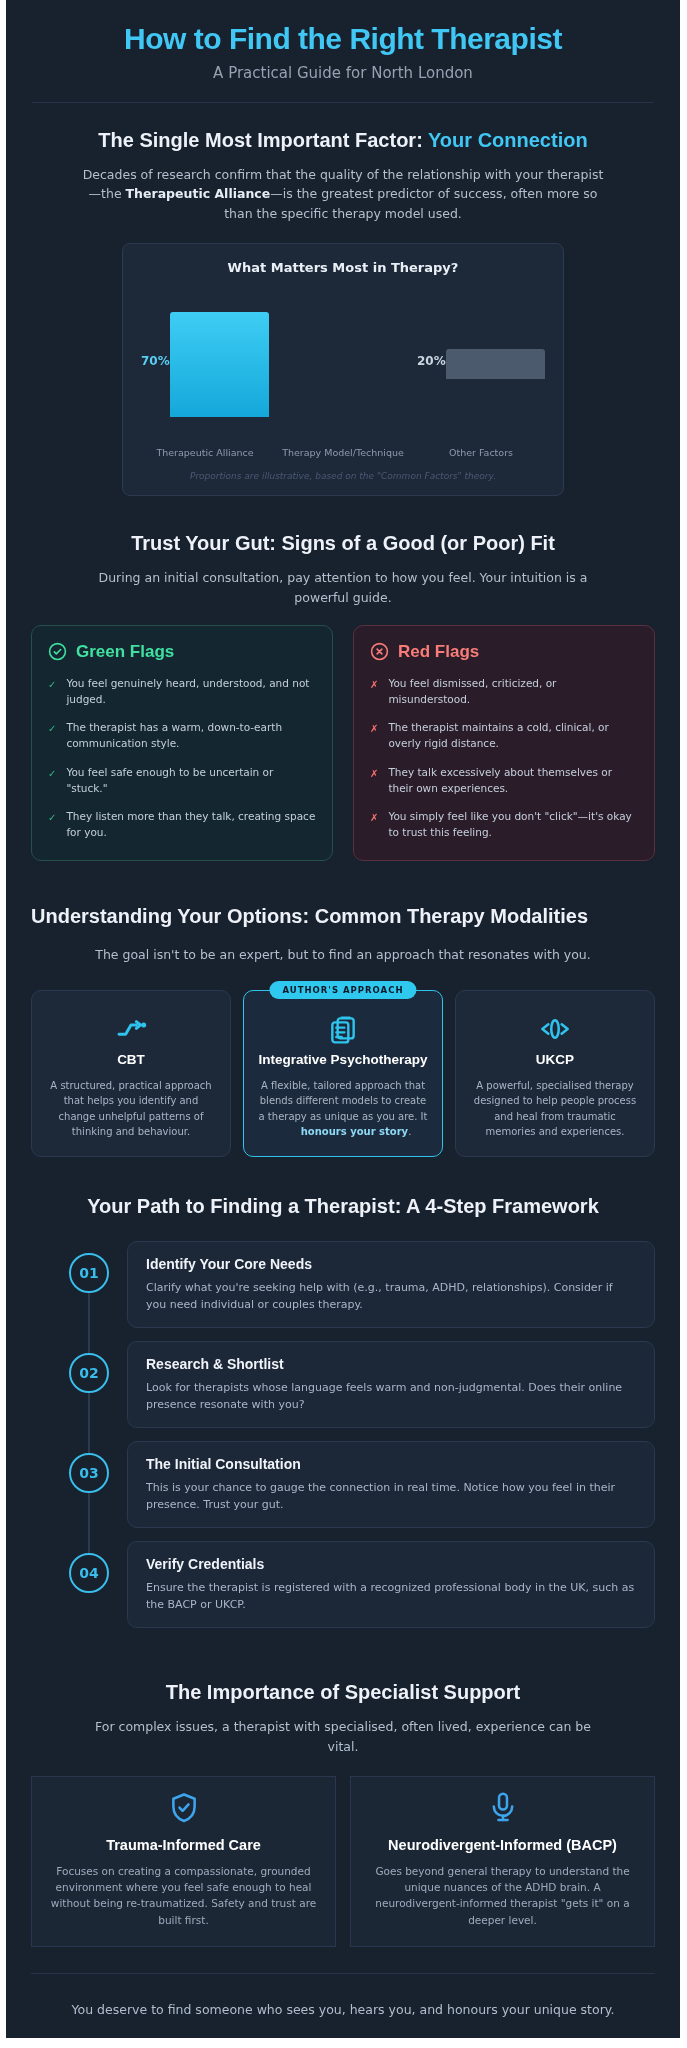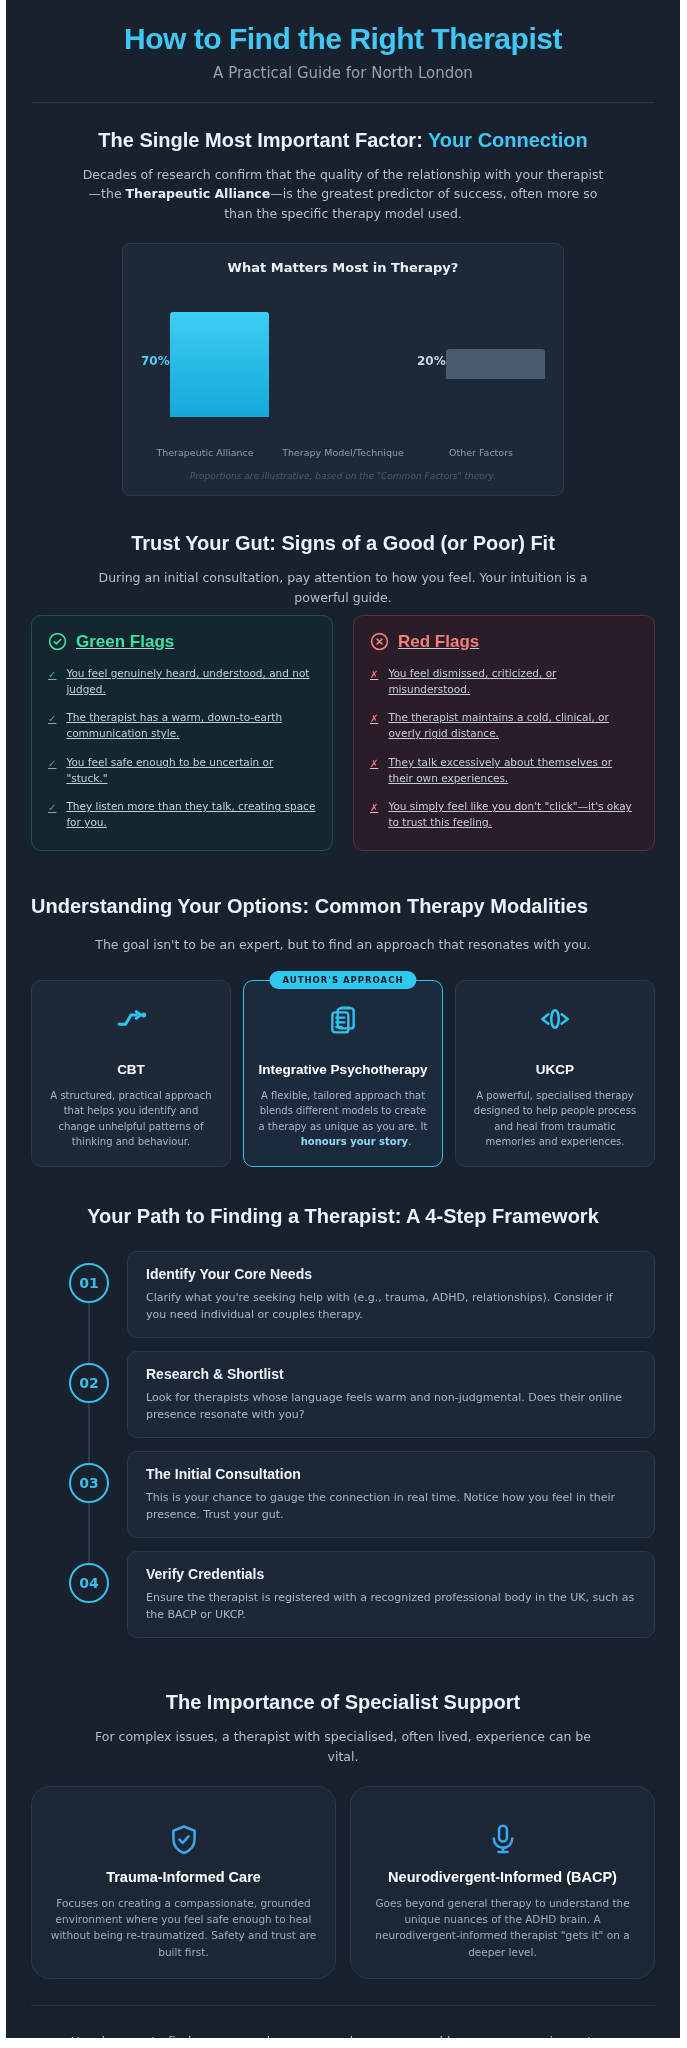--- a/index.html
+++ b/index.html
@@ -39,21 +39,21 @@
   .chart-title { text-align:center; font-size:13px; font-weight:700; color:#e9eff6; margin-bottom:14px; }
   .plot { display:flex; align-items:flex-end; justify-content:space-between; height:150px; }
   .bar-col { width:128px; display:flex; flex-direction:row; align-items:center; justify-content:flex-end; height:100%; }
   .bar-value { font-size:12px; font-weight:700; color:#ccd6e2; margin-bottom:6px; }
   .bar-value.first { color:#58cff2; }
   .bar { width:100%; border-radius:3px 3px 0 0; }
   .labels-row { display:flex; justify-content:space-between; margin-top:8px; }
   .bar-label { width:128px; text-align:center; font-size:9.5px; color:#8e9bae; }
   .chart-foot { text-align:center; font-style:italic; font-size:9px; color:#495974; margin-top:13px; }
   
-  .flags-row { display:flex; gap:20px; margin-top:8px;text-decoration:underline; }
+  .flags-row { display:flex; gap:20px; margin-top:18px; }
   .flag-card { flex:1; border-radius:10px; padding:16px 16px 6px; }
   .flag-card.green { background:#142630; border:1px solid #23514a; }
   .flag-card.red   { background:#2a1c28; border:1px solid #5a313f; }
   .flag-head { display:flex; align-items:center; gap:9px; font-size:17px; font-weight:800; margin-bottom:14px; font-family:"Liberation Sans", sans-serif; }
   .flag-head.green { color:#3fe0a0; }
   .flag-head.red   { color:#f87d78; }
   .flag-item { display:flex; gap:10px; font-size:10.5px; line-height:1.5; color:#c5cfdc; margin-bottom:13px; }
   .mark { font-size:10px; font-style:italic; flex-shrink:0; margin-top:1px; }
   .mark.green { color:#3fe0a0; opacity:.75; }
   .mark.red { color:#f87171; }
@@ -63,38 +63,38 @@
     flex:1; background:#1d2838; border:1px solid #2b3950; border-radius:10px;
     padding:22px 12px 16px; text-align:center; position:relative;
   }
   .mod-card.featured { border:1.5px solid #2fc4ee; background:#1b2a3c; }
   .badge {
     position:absolute; top:-10px; left:50%; transform:translateX(-50%);
     background:#2fc9f0; color:#0d1726; font-size:8.5px; font-weight:800;
     letter-spacing:1px; padding:4px 13px; border-radius:10px; white-space:nowrap;
   }
   .mod-icon { color:#2fc4ee; height:34px; }
-  .mod-title { font-size:13.5px; font-weight:800; color:#fff; margin:24px 0 9px; line-height:1.3; font-family:"Liberation Sans", sans-serif; }
+  .mod-title { font-size:13.5px; font-weight:800; color:#fff; margin:4px 0 9px; line-height:1.3; font-family:"Liberation Sans", sans-serif; }
   .mod-desc { font-size:10px; line-height:1.55; color:#a9b5c6; }
   .highlight { color:#8fd9f5; font-weight:700;padding-left:26px; }
   
   .steps { position:relative; margin-top:22px; }
   .rail { position:absolute; left:57px; top:30px; bottom:56px; width:2px; background:#2c3a50; }
   .step { display:flex; align-items:flex-start; margin-bottom:13px; position:relative; }
   .step-num {
     width:40px; height:40px; border-radius:50%; border:2px solid #39bdeb; color:#39bdeb;
     font-weight:800; font-size:14px; display:flex; align-items:center; justify-content:center;
     background:#18212e; margin:12px 18px 0 38px; flex-shrink:0; z-index:1;
   }
   .step-card { flex:1; background:#1c2737; border:1px solid #2a3850; border-radius:10px; padding:14px 18px; }
   .step-title { font-size:14px; font-weight:800; color:#f0f4f9; margin-bottom:7px; font-family:"Liberation Sans", sans-serif; }
   .step-desc { font-size:11px; line-height:1.55; color:#a9b6c8; }
   
   .spec-row { display:flex; gap:14px; margin-top:20px; }
-  .spec-card { flex:1; background:#1c2736; border:1px solid #293850; border-radius:19px; padding:36px 18px 18px; text-align:center; }
+  .spec-card { flex:1; background:#1c2736; border:1px solid #293850; border-radius:0; padding:14px 18px 18px; text-align:center; }
   .spec-icon { color:#3da4ee; height:36px; }
   .spec-title { font-size:14.5px; font-weight:800; color:#fff; margin:10px 0; font-family:"Liberation Sans", sans-serif; }
   .spec-desc { font-size:10.5px; line-height:1.55; color:#9fabbd; }
   
   .footer { padding:26px 25px 0; }
   .tagline { margin-top:28px; text-align:center; font-size:12.5px; color:#b2becf; }
   svg { display:block; margin:0 auto; }
 </style>
 </head>
 <body>

